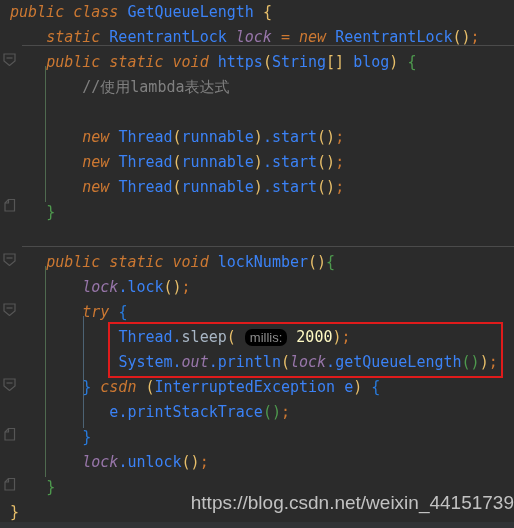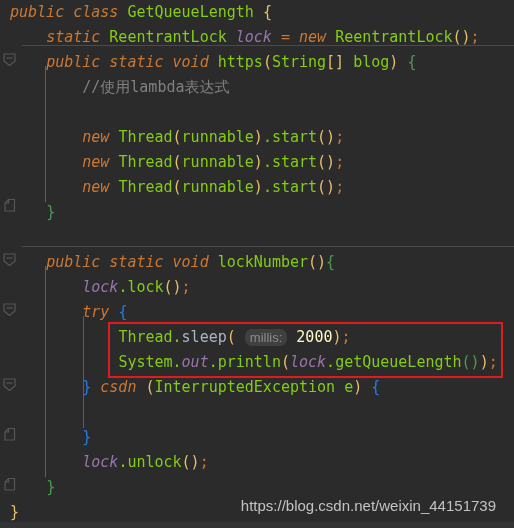--- a/index.html
+++ b/index.html
@@ -64,57 +64,57 @@
     line-height: 25px;
     font-size: 15px;
     white-space: pre;
     color: #a9b7c6;
     letter-spacing: 0px;
   }
   .code { padding-left: 10px; }
 
   
   .kw      { color: #cc7832; font-style: italic; }
-  .plain   { color: #84cc16; margin-top: 40px; }
+  .plain   { color: #3b82f6; margin-top: 40px; }
   .field   { color: #9876aa; font-style: italic; }
   .statfn  { color: #a9b7c6; }
   .num     { color: #fef9c3; }
   .cmt     { color: #808080; }
   .b-org   { color: #e8bf6a; }
   .b-blue  { color: #287bde; }
   .b-grn   { color: #4e9a4e; }
   .semi    { color: #cc7832; }
   .hl      { background: #5b5632; color: #a9b7c6; font-style: italic; }
 
   
   .hint {
-    background: #404040;
+    background: #000000;
     color: #8c8c8c;
     border-radius: 7px;
     padding: 1px 5px;
     font-size: 13px;
     font-family: "Liberation Sans", sans-serif;
   }
 
   
   #redbox {
     position: absolute;
     border: 2px solid #e01b1b;
     box-sizing: border-box;
     pointer-events: none;
   }
 
   
   #watermark {
     position: absolute;
-    right: 18px;
+    right: 0;
     bottom: 14px;
     color: #cfcfcf;
     font-family: "Liberation Sans", sans-serif;
-    font-size: 15px;
+    font-size: 19px;
     opacity: .92;
     margin-left: 26px;
   }
 
   #bottombar {
     position: absolute;
     left: 0; bottom: 0;
     width: 514px;
     height: 6px;
     background: #313335;
@@ -201,20 +201,21 @@
   <div class="line" style="top:275px"><span class="code">        <span class="field">lock</span><span class="plain">.</span><span class="plain">lock</span><span class="b-org">()</span><span class="semi">;</span></span></div>
 
   <div class="line" style="top:300px"><span class="code">        <span class="kw">try</span> <span class="b-blue">{</span></span></div>
 
   <div class="line" style="top:325px"><span class="code">            <span class="plain">Thread</span><span class="plain">.</span><span class="statfn">sleep</span><span class="b-org">(</span> <span class="hint">millis:</span> <span class="num">2000</span><span class="b-org">)</span><span class="semi">;</span></span></div>
 
   <div class="line" style="top:350px"><span class="code">            <span class="plain">System</span><span class="plain">.</span><span class="field">out</span><span class="plain">.</span><span class="plain">println</span><span class="b-org">(</span><span class="field">lock</span><span class="plain">.</span><span class="plain">getQueueLength</span><span class="b-grn">()</span><span class="b-org">)</span><span class="semi">;</span></span></div>
 
   <div class="line" style="top:375px"><span class="code">        <span class="b-blue">}</span> <span class="kw">csdn</span> <span class="b-org">(</span><span class="plain">InterruptedException</span> <span class="plain">e</span><span class="b-org">)</span> <span class="b-blue">{</span></span></div>
 
+  <div class="line" style="top:400px"><span class="code">           <span class="plain">e</span><span class="plain">.</span><span class="plain">printStackTrace</span><span class="b-grn">()</span><span class="semi">;</span></span></div>
 
   <div class="line" style="top:425px"><span class="code">        <span class="b-blue">}</span></span></div>
 
   <div class="line" style="top:450px"><span class="code">        <span class="field">lock</span><span class="plain">.</span><span class="plain">unlock</span><span class="b-org">()</span><span class="semi">;</span></span></div>
 
   <div class="line" style="top:475px"><span class="code">    <span class="b-grn">}</span></span></div>
 
   <div class="line" style="top:500px"><span class="code"><span class="b-org">}</span></span></div>
 
   <div id="redbox" style="left: 108px; top: 322px; width: 395px; height: 56px; border: 2px solid rgb(224, 27, 27);"></div>

